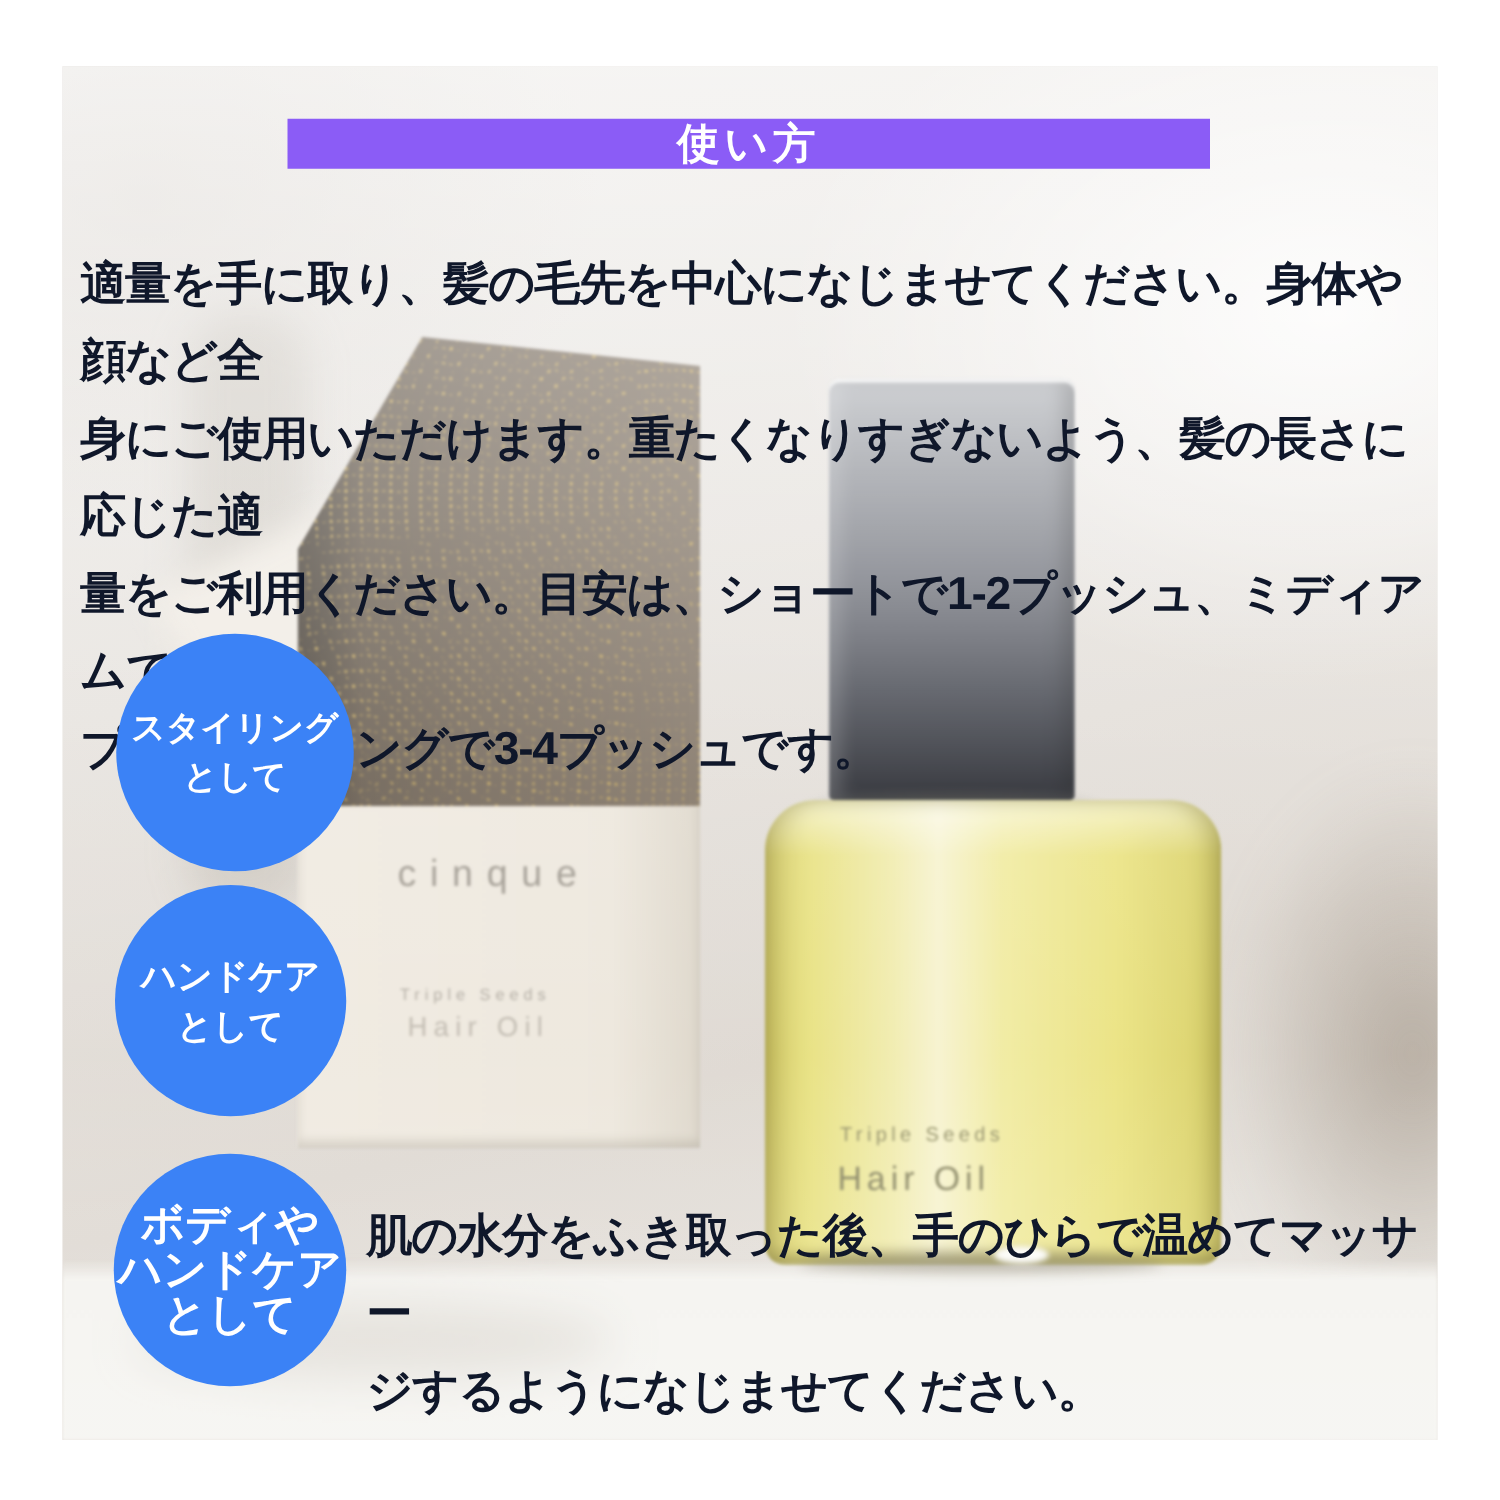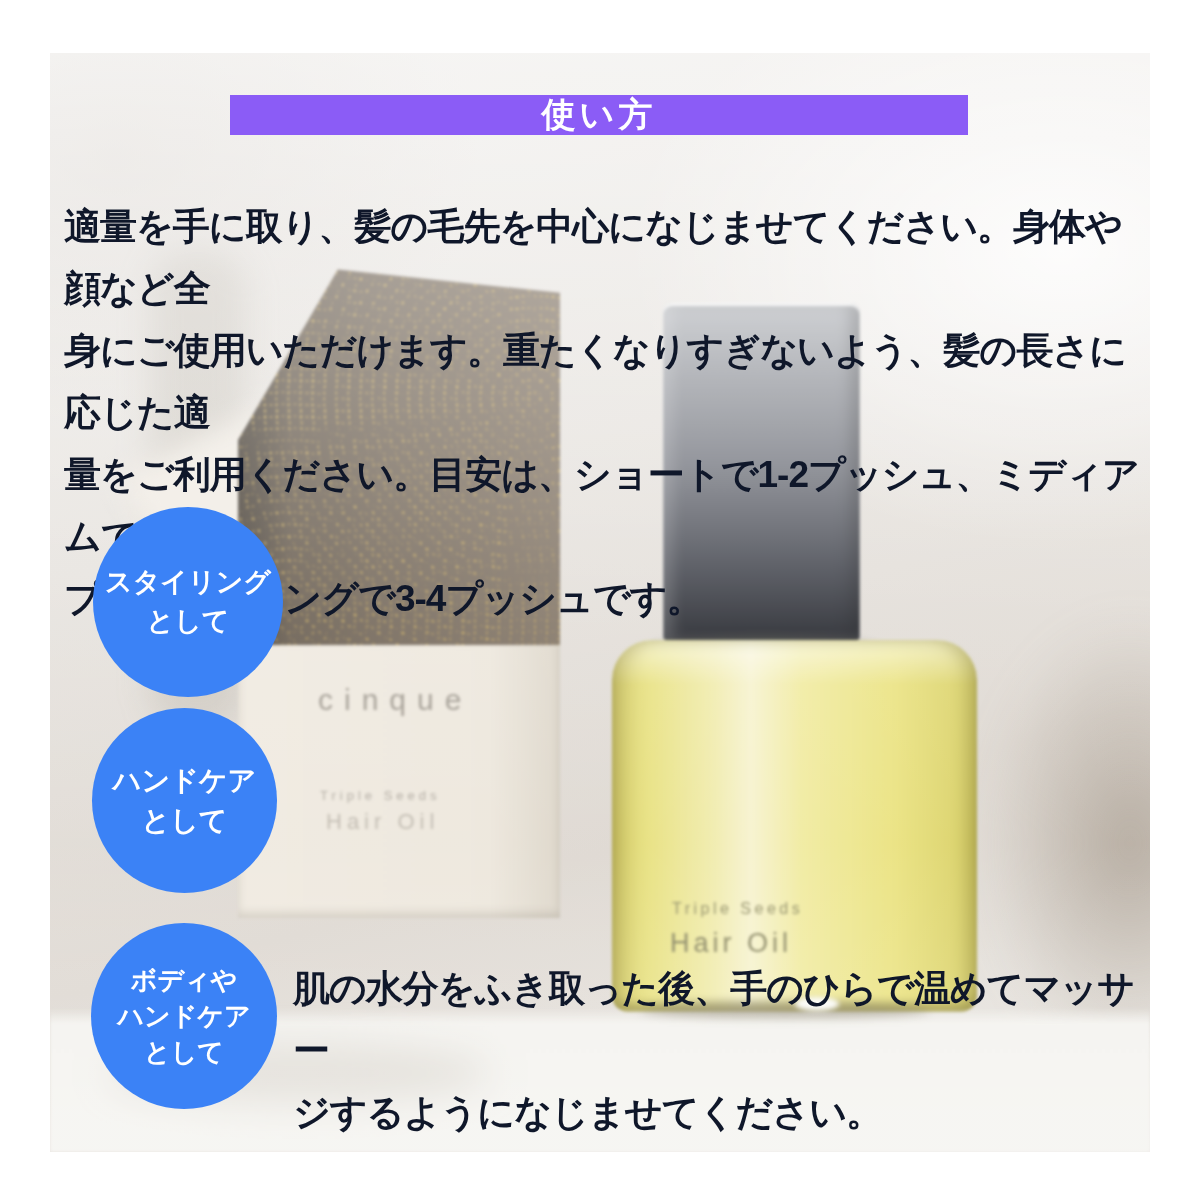--- a/index.html
+++ b/index.html
@@ -68,21 +68,21 @@
   .header-bar{position:absolute;left:230px;top:95px;width:738px;height:40px;background:#8b5cf6;
     display:flex;align-items:center;justify-content:center;}
   .header-title{color:#ffffff;font-size:34px;font-weight:700;letter-spacing:4px;}
   .jp{color:#0f172a;font-weight:700;white-space:pre-line;letter-spacing:-1px;}
   .intro{position:absolute;left:64px;top:196px;width:1085px;font-size:37px;line-height:62px;}
   .badge{position:absolute;border-radius:50%;background:#3b82f6;color:#ffffff;
     display:flex;align-items:center;justify-content:center;text-align:center;
     font-weight:700;white-space:pre-line;}
   .badge1{left:93px;top:507px;width:190px;height:190px;font-size:27px;line-height:39px;}
   .badge2{left:92px;top:708px;width:185px;height:185px;font-size:28px;line-height:40px;}
-  .badge3{left:91px;top:923px;width:186px;height:186px;font-size:26px;line-height:36px;}
+  .badge3{left:91px;top:923px;width:186px;height:186px;font-size:35px;line-height:36px;}
   .sec-text{position:absolute;left:293px;width:850px;font-size:37px;line-height:62px;}
   .sec1{top:548px;} .sec2{top:746px;} .sec3{top:958px;}
 </style>
 </head>
 <body>
 
 <div class="frame">
 
   <div class="photo">
     <div class="scene">

